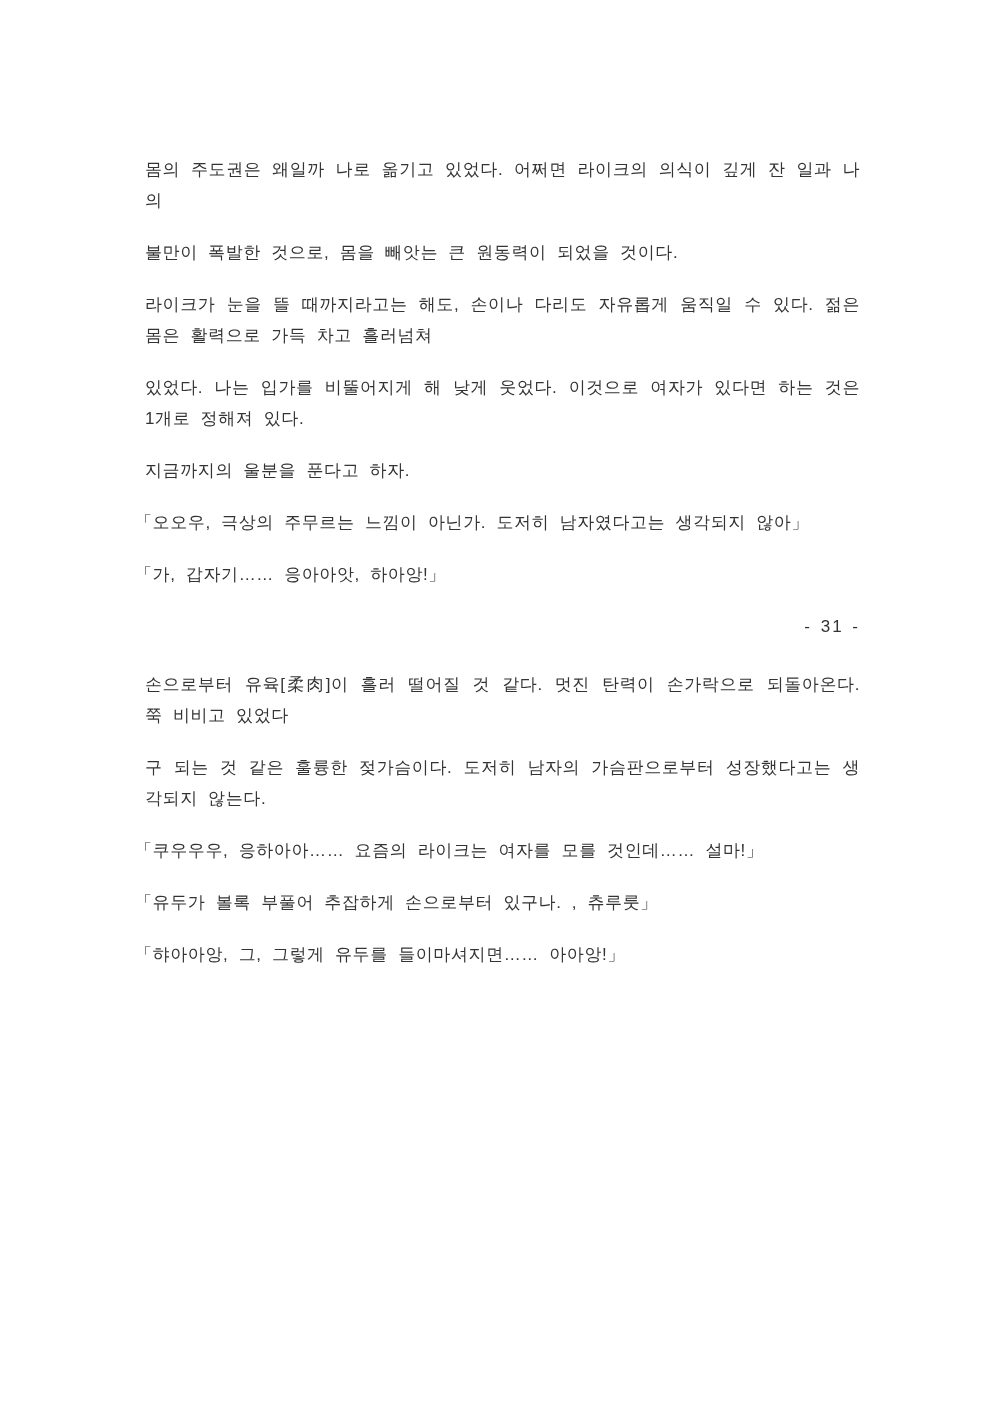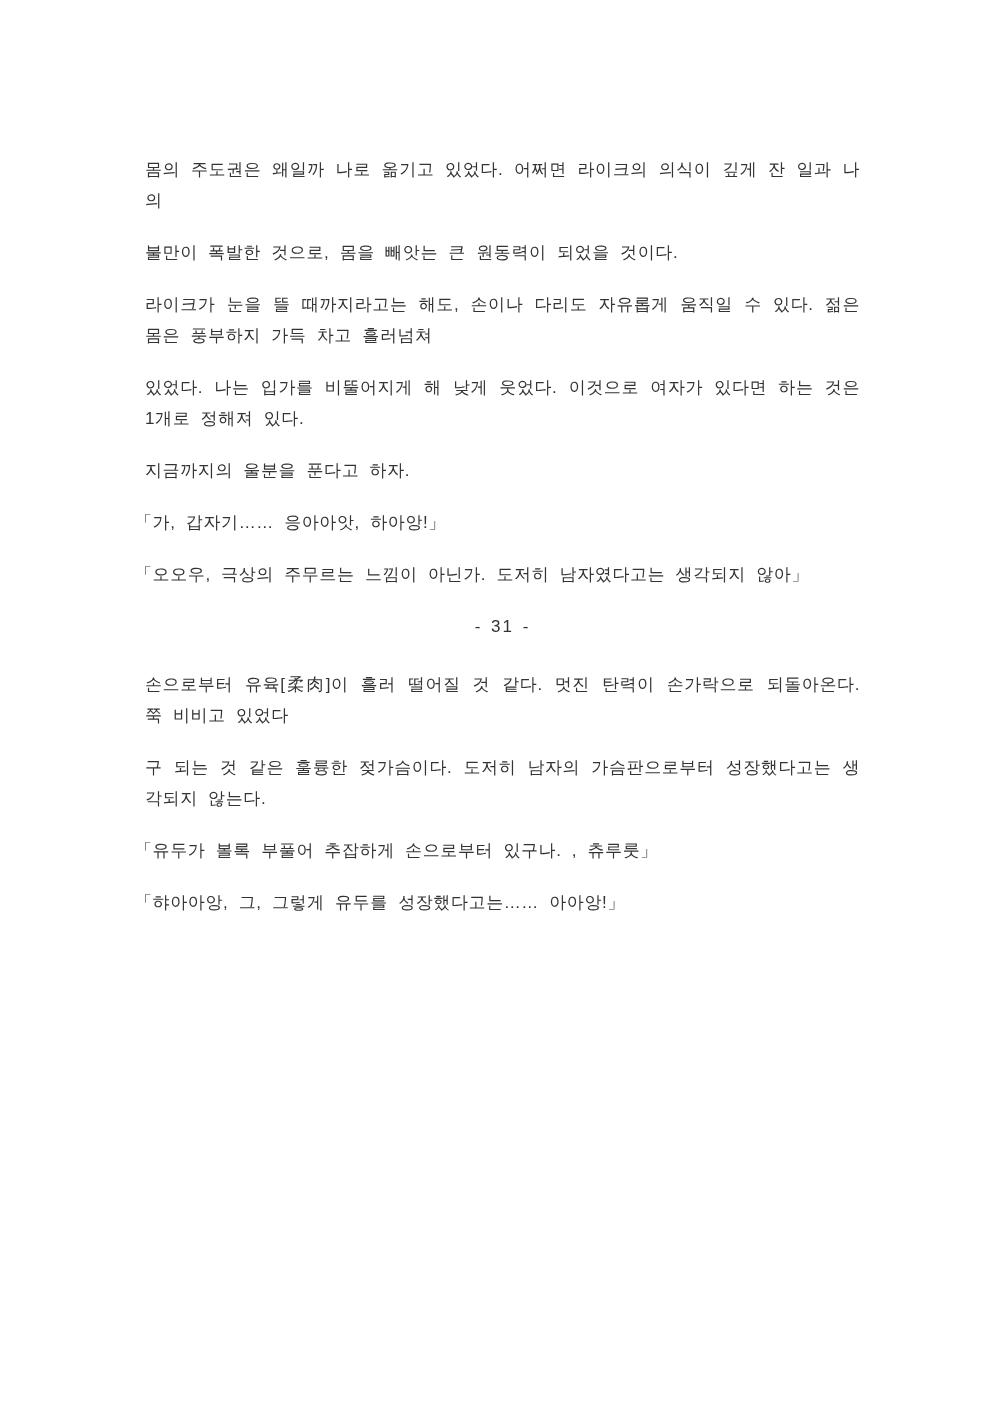--- a/index.html
+++ b/index.html
@@ -24,35 +24,36 @@
     margin: 0 0 21px 0;
     line-height: 31px;
     text-align: justify;
     word-spacing: 5px;
     letter-spacing: 0.6px;
   }
   .doc-page p.quote {
     text-indent: -10px;
   }
   .doc-page p.page-number {
-    text-align: center;
+    text-align: right;
     word-spacing: 2px;
     letter-spacing: 2px;
     margin: 9px 0 27px 0;
   }
 </style>
 </head>
 <body>
 
 <div class="doc-page">
   <p class="para">몸의 주도권은 왜일까 나로 옮기고 있었다. 어쩌면 라이크의 의식이 깊게 잔 일과 나의</p>
   <p class="para">불만이 폭발한 것으로, 몸을 빼앗는 큰 원동력이 되었을 것이다.</p>
-  <p class="para">라이크가 눈을 뜰 때까지라고는 해도, 손이나 다리도 자유롭게 움직일 수 있다. 젊은 몸은 풍부하지 가득 차고 흘러넘쳐</p>
+  <p class="para">라이크가 눈을 뜰 때까지라고는 해도, 손이나 다리도 자유롭게 움직일 수 있다. 젊은 몸은 활력으로 가득 차고 흘러넘쳐</p>
   <p class="para">있었다. 나는 입가를 비뚤어지게 해 낮게 웃었다. 이것으로 여자가 있다면 하는 것은 1개로 정해져 있다.</p>
   <p class="para">지금까지의 울분을 푼다고 하자.</p>
+  <p class="quote">「오오우, 극상의 주무르는 느낌이 아닌가. 도저히 남자였다고는 생각되지 않아」</p>
   <p class="quote">「가, 갑자기…… 응아아앗, 하아앙!」</p>
-  <p class="quote">「오오우, 극상의 주무르는 느낌이 아닌가. 도저히 남자였다고는 생각되지 않아」</p>
   <p class="page-number">- 31 -</p>
   <p class="para">손으로부터 유육[柔肉]이 흘러 떨어질 것 같다. 멋진 탄력이 손가락으로 되돌아온다. 쭉 비비고 있었다</p>
   <p class="para">구 되는 것 같은 훌륭한 젖가슴이다. 도저히 남자의 가슴판으로부터 성장했다고는 생각되지 않는다.</p>
+  <p class="quote">「쿠우우우, 응하아아…… 요즘의 라이크는 여자를 모를 것인데…… 설마!」</p>
   <p class="quote">「유두가 볼록 부풀어 추잡하게 손으로부터 있구나. , 츄루룻」</p>
-  <p class="quote">「햐아아앙, 그, 그렇게 유두를 성장했다고는…… 아아앙!」</p>
+  <p class="quote">「햐아아앙, 그, 그렇게 유두를 들이마셔지면…… 아아앙!」</p>
 </div>
 
 </body></html>

